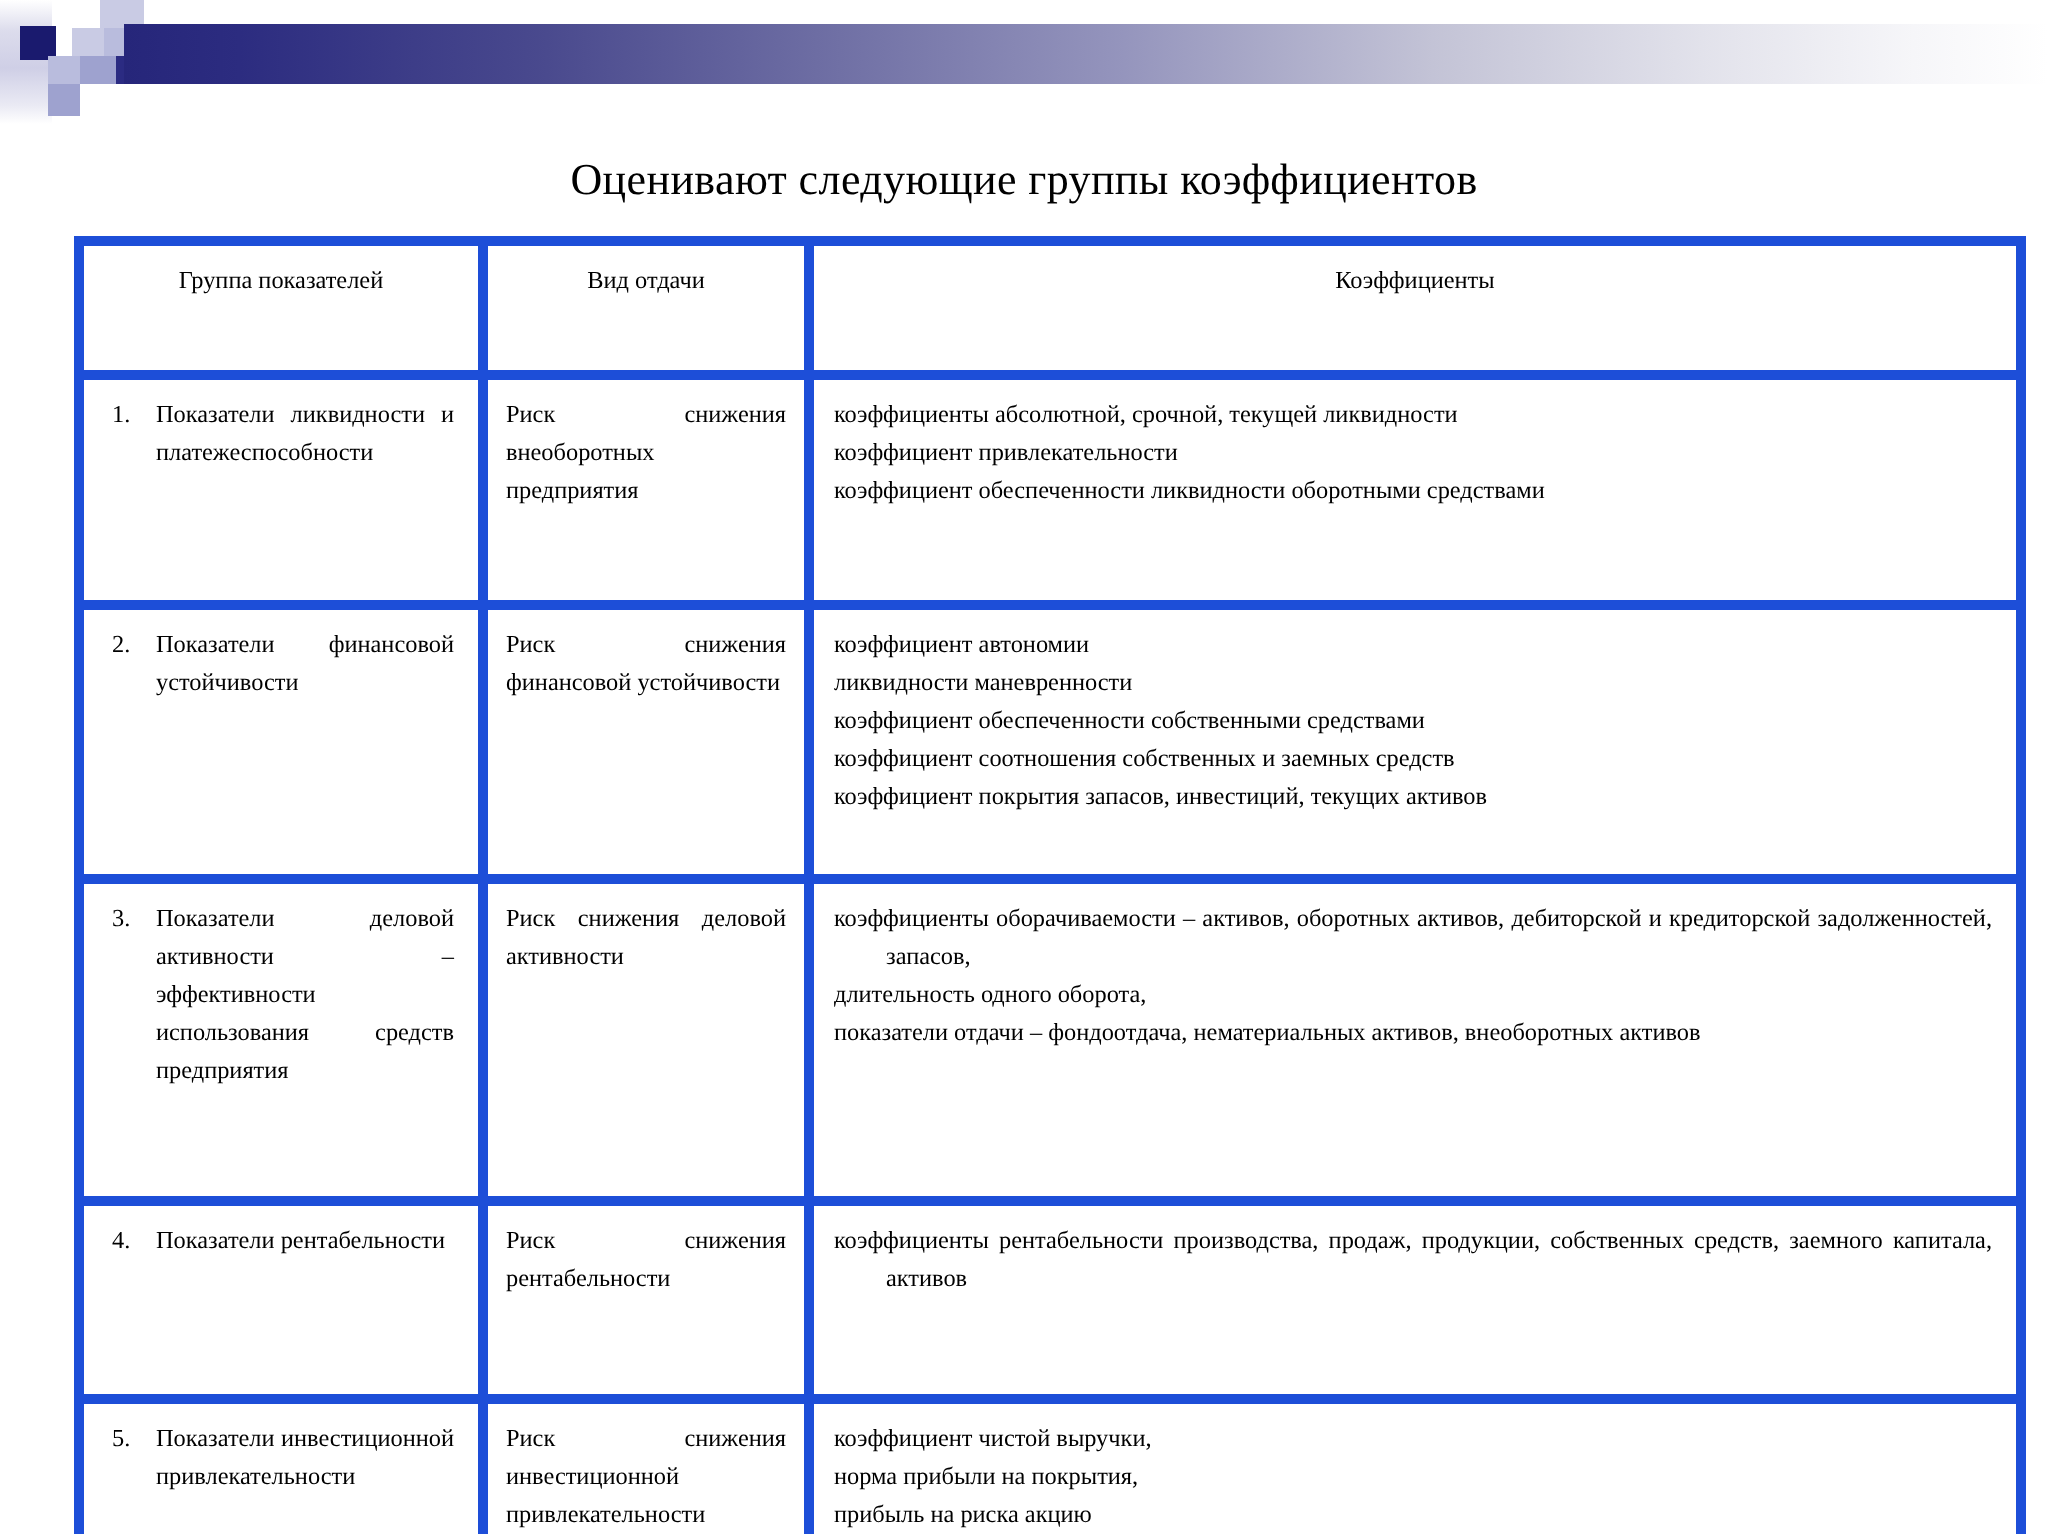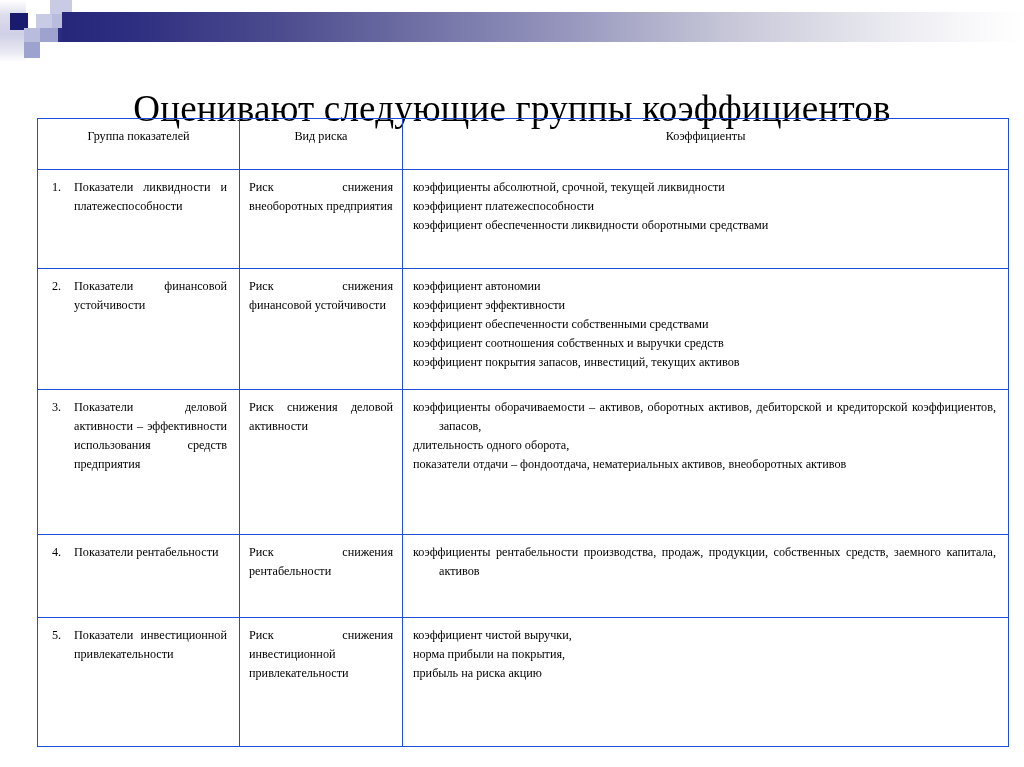--- a/index.html
+++ b/index.html
@@ -59,44 +59,44 @@
         #ffffff 100%);
   }
 
   
   .slide-title {
     position: absolute;
     left: 0;
     top: 62px;
     width: 1024px;
     text-align: center;
-    font-size: 37px;
+    font-size: 22px;
     font-weight: 400;
     letter-spacing: 0.2px;
     white-space: nowrap;
   }
 
   
   .tbl-wrap {
     position: absolute;
     left: 37px;
     top: 118px;
     width: 971px;
   }
   table.matrix {
     border-collapse: collapse;
     width: 971px;
     table-layout: fixed;
     font-size: 12.2px;
     line-height: 1.55;
   }
   table.matrix td {
-    border: 1px solid #1d4ed8;
+    border: 5px solid #1d4ed8;
     vertical-align: top;
-    padding: 8px 7px 12px 7px;
+    padding: 8px 7px 24px 7px;
   }
   col.c1 { width: 202px; }
   col.c2 { width: 163px; }
   col.c3 { width: 606px; }
 
   thead td {
     text-align: center;
     padding-top: 9px;
     padding-bottom: 9px;
     height: 30px;
@@ -186,62 +186,62 @@
 <div class="tbl-wrap">
   <table class="matrix">
     <colgroup>
       <col class="c1">
         <col class="c2">
         <col class="c3">
     </colgroup>
     <thead>
       <tr>
         <td>Группа показателей</td>
-        <td>Вид риска</td>
+        <td>Вид отдачи</td>
         <td>Коэффициенты</td>
       </tr>
     </thead>
     <tbody>
 
       <tr class="r1">
         <td class="c-group">
           <span class="num">1.</span>
           <span class="body">Показатели ликвидности и платежеспособности</span>
         </td>
         <td class="c-risk">Риск снижения внеоборотных предприятия</td>
         <td class="c-coef">
           <span class="ln">коэффициенты абсолютной,  срочной, текущей ликвидности</span>
-          <span class="ln">коэффициент платежеспособности</span>
+          <span class="ln">коэффициент привлекательности</span>
           <span class="ln">коэффициент обеспеченности ликвидности оборотными средствами</span>
         </td>
       </tr>
 
       <tr class="r2">
         <td class="c-group">
           <span class="num">2.</span>
           <span class="body">Показатели финансовой устойчивости</span>
         </td>
         <td class="c-risk">Риск снижения финансовой устойчивости</td>
         <td class="c-coef">
           <span class="ln">коэффициент автономии</span>
-          <span class="ln">коэффициент эффективности</span>
+          <span class="ln">ликвидности маневренности</span>
           <span class="ln">коэффициент обеспеченности собственными средствами</span>
-          <span class="ln">коэффициент соотношения собственных и выручки средств</span>
+          <span class="ln">коэффициент соотношения собственных и заемных средств</span>
           <span class="ln">коэффициент покрытия запасов, инвестиций, текущих активов</span>
         </td>
       </tr>
 
       <tr class="r3">
         <td class="c-group narrow">
           <span class="num">3.</span>
           <span class="body">Показатели деловой активности – эффективности использования средств предприятия</span>
         </td>
         <td class="c-risk">Риск снижения деловой активности</td>
         <td class="c-coef">
-          <span class="ln hang just">коэффициенты оборачиваемости – активов, оборотных активов, дебиторской и кредиторской коэффициентов, запасов,</span>
+          <span class="ln hang just">коэффициенты оборачиваемости – активов, оборотных активов, дебиторской и кредиторской задолженностей, запасов,</span>
           <span class="ln">длительность одного оборота,</span>
           <span class="ln hang just">показатели отдачи – фондоотдача, нематериальных активов, внеоборотных активов</span>
         </td>
       </tr>
 
       <tr class="r4">
         <td class="c-group">
           <span class="num">4.</span>
           <span class="body">Показатели рентабельности</span>
         </td>

